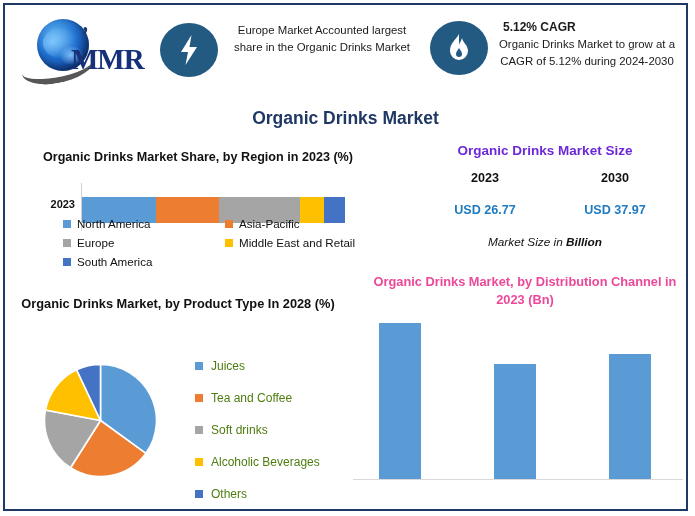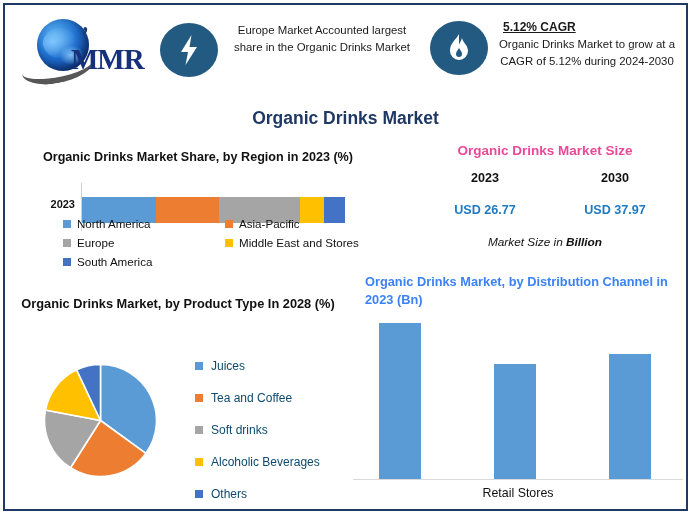--- a/index.html
+++ b/index.html
@@ -30,21 +30,21 @@
 
   .badge-circle{position:absolute;border-radius:50%;background:#235A82;}
   .bolt-circle{left:155px;top:18px;width:58px;height:54px;}
   .flame-circle{left:425px;top:16px;width:58px;height:54px;}
   .badge-circle svg{position:absolute;left:50%;top:50%;transform:translate(-50%,-50%);}
 
   .head-text{position:absolute;left:222px;top:17px;width:190px;text-align:center;
              font-size:11.4px;color:#1a1a1a;line-height:17px;}
   .cagr-block{position:absolute;left:492px;top:14px;width:180px;text-align:center;
               font-size:11.4px;color:#1a1a1a;line-height:17px;}
-  .cagr-title{font-weight:bold;font-size:12px;display:block;text-align:left;padding-left:6px;text-decoration:underline;}
+  .cagr-title{font-weight:bold;font-size:12px;display:block;text-align:left;padding-left:6px;}
 
   
   .main-title{position:absolute;left:0;top:103px;width:681px;text-align:center;
               font:bold 17.5px "Liberation Sans",sans-serif;color:#1F3864;}
 
   
   .region-title{position:absolute;left:18px;top:143px;width:350px;text-align:center;
                 font:bold 12.6px "Liberation Sans",sans-serif;color:#111;line-height:18px;}
   .region-axis{position:absolute;left:76px;top:178px;width:1px;height:48px;background:#d0d0d0;}
   .region-ylabel{position:absolute;left:22px;top:193px;width:48px;text-align:right;
@@ -52,42 +52,42 @@
   .stackbar{position:absolute;left:77px;top:192px;height:26px;width:263px;display:flex;}
   .stackbar div{height:100%;}
 
   .region-legend{position:absolute;left:58px;top:210px;width:310px;
                  display:grid;grid-template-columns:162px 148px;row-gap:2px;}
   .lg{display:flex;align-items:center;font-size:11.6px;color:#111;height:17px;}
   .lg i{width:8px;height:8px;margin-right:6px;flex:0 0 8px;}
 
   
   .ms-title{position:absolute;left:400px;top:138px;width:280px;text-align:center;
-            font:bold 13.5px "Liberation Sans",sans-serif;color:#ec4899;}
+            font:bold 13.5px "Liberation Sans",sans-serif;color:#6d28d9;}
   .ms-year{position:absolute;top:166px;width:110px;text-align:center;
            font:bold 12.6px "Liberation Sans",sans-serif;color:#111;}
   .ms-y1{left:425px;} .ms-y2{left:555px;}
   .ms-val{position:absolute;top:198px;width:110px;text-align:center;
           font:bold 12.6px "Liberation Sans",sans-serif;color:#1F7BC0;}
   .ms-v1{left:425px;} .ms-v2{left:555px;}
   .ms-foot{position:absolute;left:400px;top:230px;width:280px;text-align:center;
            font-size:11.8px;color:#111;font-style:italic;}
   .ms-foot b{font-weight:bold;}
 
   
   .pie-title{position:absolute;left:8px;top:290px;width:330px;text-align:center;
              font:bold 12.8px "Liberation Sans",sans-serif;color:#111;line-height:18px;}
   .pie-wrap{position:absolute;left:38px;top:358px;width:115px;height:115px;}
   .pie-legend{position:absolute;left:190px;top:345px;width:160px;}
-  .pl{display:flex;align-items:center;height:32px;font-size:12px;color:#0c4a6e;}
+  .pl{display:flex;align-items:center;height:32px;font-size:12px;color:#4d7c0f;}
   .pl i{width:8px;height:8px;margin-right:8px;flex:0 0 8px;}
 
   
-  .dc-title{position:absolute;left:360px;top:268px;width:320px;text-align:left;
-            font:bold 12.8px "Liberation Sans",sans-serif;color:#3b82f6;line-height:18px;}
+  .dc-title{position:absolute;left:360px;top:268px;width:320px;text-align:center;
+            font:bold 12.8px "Liberation Sans",sans-serif;color:#ec4899;line-height:18px;}
   .dc-plot{position:absolute;left:348px;top:310px;width:330px;height:165px;}
   .dc-base{position:absolute;left:348px;top:474px;width:330px;height:1px;background:#d9d9d9;}
   .dc-bar{position:absolute;bottom:0;background:#5B9BD5;}
   .dc-labels{position:absolute;left:348px;top:481px;width:330px;display:flex;}
   .dc-labels span{flex:1;text-align:center;font-size:12.4px;color:#111;}
 </style>
 </head>
 <body>
 
 <div class="frame">
@@ -144,21 +144,21 @@
     <div class="lg">
       <i style="background:#ED7D31"></i>
       <span>Asia-Pacific</span>
     </div>
     <div class="lg">
       <i style="background:#A5A5A5"></i>
       <span>Europe</span>
     </div>
     <div class="lg">
       <i style="background:#FFC000"></i>
-      <span>Middle East and Stores</span>
+      <span>Middle East and Retail</span>
     </div>
     <div class="lg">
       <i style="background:#4472C4"></i>
       <span>South America</span>
     </div>
   </div>
 
   <div class="ms-title">Organic Drinks Market Size</div>
   <div class="ms-year ms-y1">2023</div>
   <div class="ms-year ms-y2">2030</div>
@@ -206,16 +206,15 @@
   </div>
 
   <div class="dc-title">Organic Drinks Market, by Distribution Channel in 2023 (Bn)</div>
   <div class="dc-plot">
     <div class="dc-bar" style="left: 26px; width: 42px; height: 157.143px;"></div>
     <div class="dc-bar" style="left: 141px; width: 42px; height: 116.286px;"></div>
     <div class="dc-bar" style="left: 256px; width: 42px; height: 125.714px;"></div>
   </div>
   <div class="dc-base"></div>
   <div class="dc-labels">
-    <span>Retail Stores</span>
   </div>
 
 </div>
 
 </body></html>

